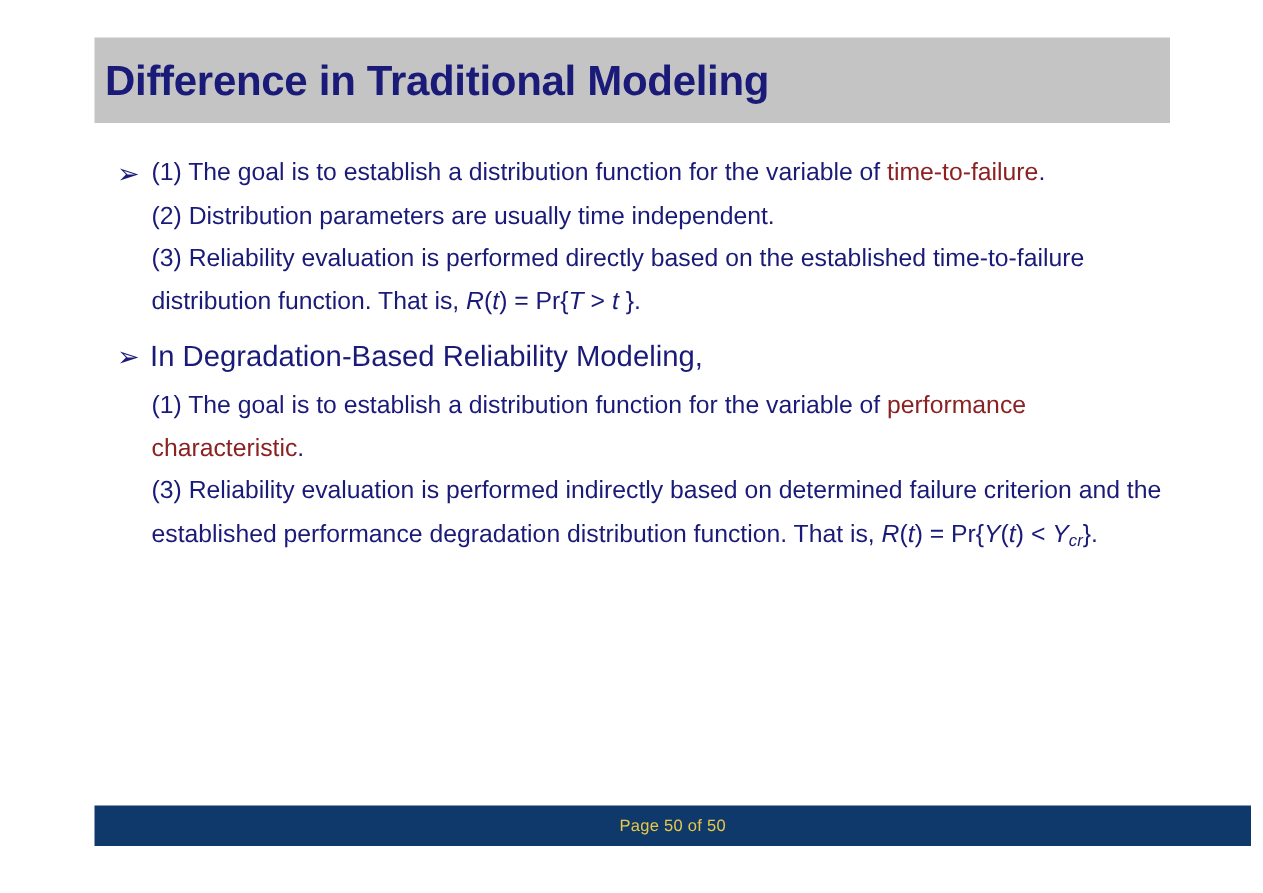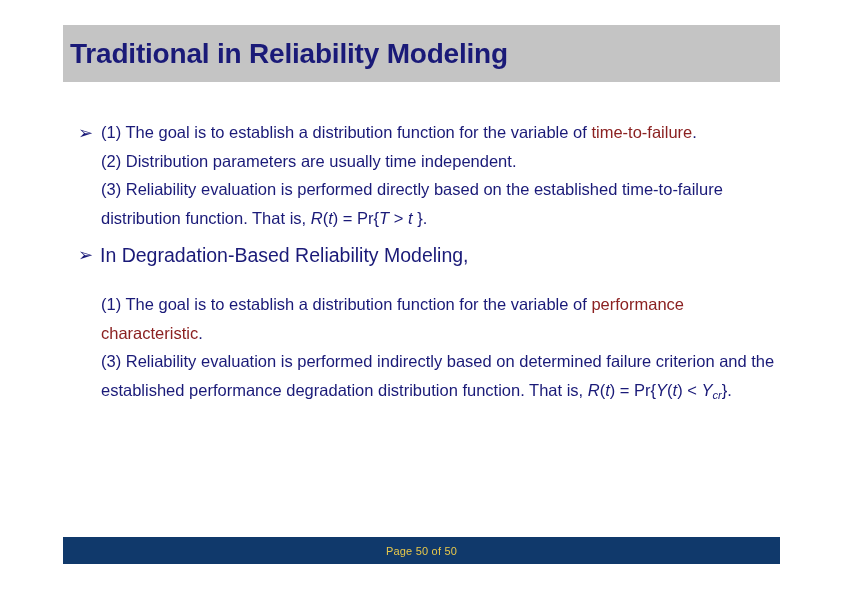--- a/index.html
+++ b/index.html
@@ -66,21 +66,21 @@
   .bullet-marker {
     position: absolute;
     left: 78px;
     top: 0;
     color: #1a1a78;
     font-size: 18px;
     line-height: 30px;
   }
 
   .sub-list {
-    margin-top: 20px;
+    margin-top: 3px;
   }
   .sub-item {
     color: #1a1a78;
     font-size: 16.5px;
     line-height: 28.5px;
     padding-left: 101px;
     padding-right: 62px;
     text-align: left;
   }
   .sub-item + .sub-item {
@@ -104,40 +104,40 @@
 
   .gap-between-blocks {
     height: 8px;
   }
 
   
   .footer-bar {
     position: absolute;
     left: 63px;
     top: 537px;
-    width: 717px;
+    width: 771px;
     height: 27px;
     background: #10396b;
     display: flex;
     align-items: center;
     justify-content: center;
   }
   .footer-text {
     color: #e8c84a;
     font-size: 11px;
     letter-spacing: 0.2px;
   }
 </style>
 </head>
 <body>
 
 <div class="slide">
 
   <div class="title-bar">
-    <div class="title-text">Traditional in Reliability Modeling</div>
+    <div class="title-text">Difference in Traditional Modeling</div>
   </div>
 
   <div class="body-area">
     <div id="bullets-root">
         <div class="bullet-block">
           <div class="bullet-line"><span class="bullet-marker">➢</span></div>
           <div class="sub-list">
             <div class="sub-item"><span>(1)</span><span> The goal is to establish a distribution function for the variable of </span><span class="red">time-to-failure</span><span>.</span></div>
             <div class="sub-item"><span>(2)</span><span> Distribution parameters are usually time independent.</span></div>
             <div class="sub-item"><span>(3)</span><span> Reliability evaluation is performed directly based on the established time-to-failure distribution function. That is, </span><span><span class="mvar">R</span><span class="mop">(</span><span class="mvar">t</span><span class="mop">) = Pr{</span><span class="mvar">T</span><span class="mop"> &gt; </span><span class="mvar">t</span><span class="mop"> }.</span></span></div>

